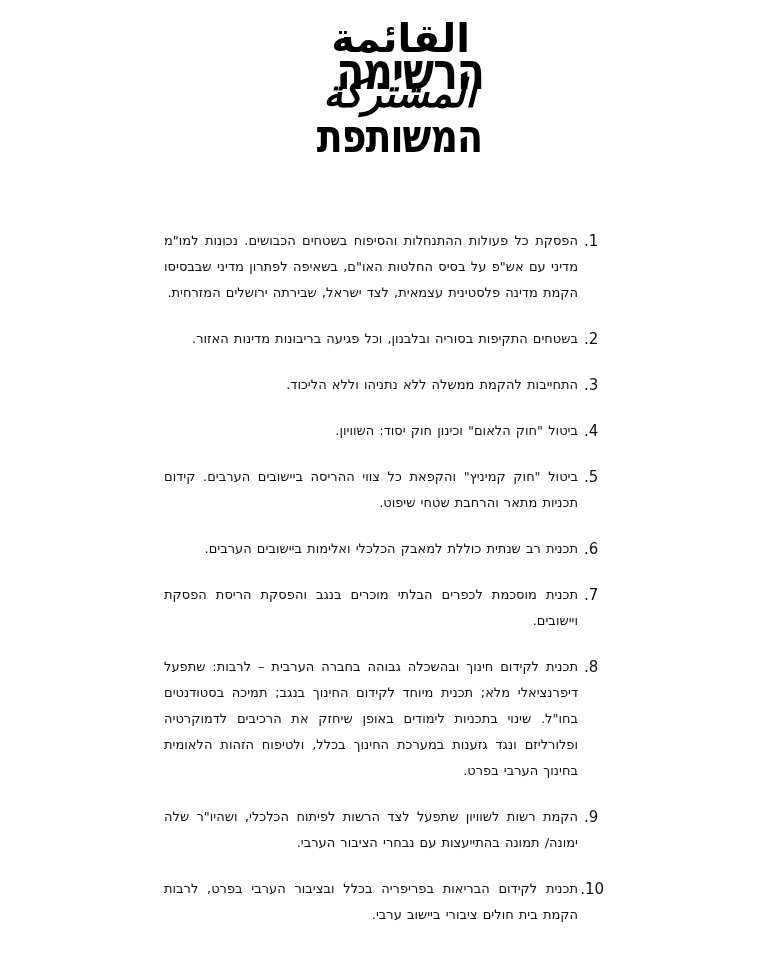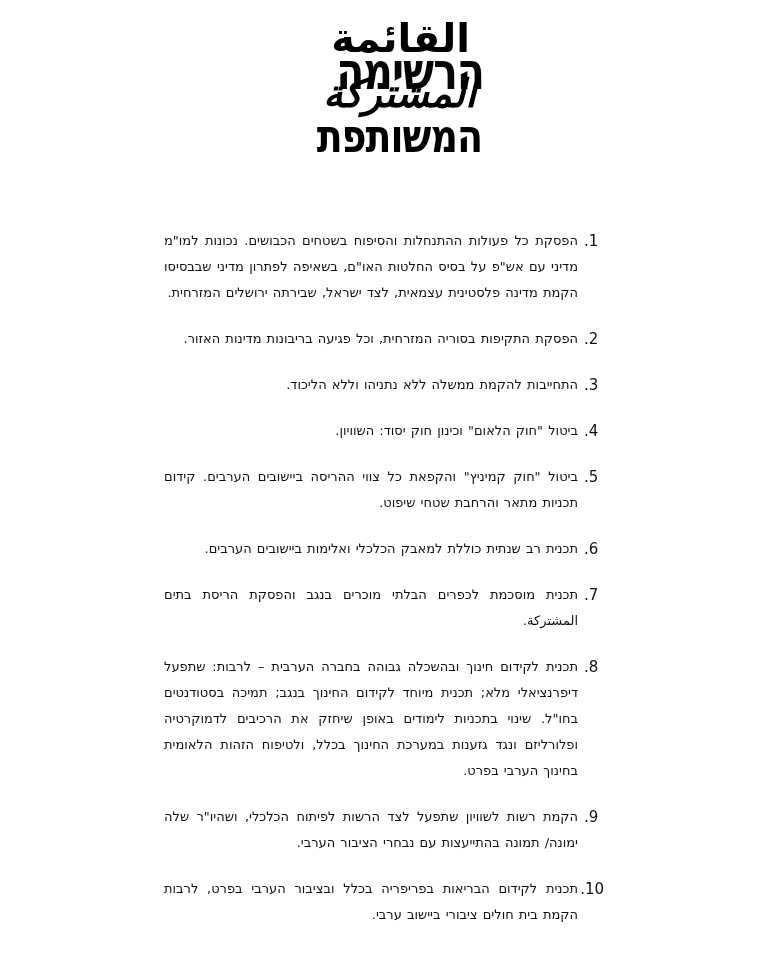--- a/index.html
+++ b/index.html
@@ -139,21 +139,21 @@
   <div class="content">
     <ol class="demands">
 
       <li class="item-1">
         <div class="num">1.</div>
         <div class="item-text">הפסקת כל פעולות ההתנחלות והסיפוח בשטחים הכבושים. נכונות למו"מ מדיני עם אש"פ על בסיס החלטות האו"ם, בשאיפה לפתרון מדיני שבבסיסו הקמת מדינה פלסטינית עצמאית, לצד ישראל, שבירתה ירושלים המזרחית.</div>
       </li>
 
       <li class="item-2">
         <div class="num">2.</div>
-        <div class="item-text">הפסקת התקיפות בסוריה המזרחית, וכל פגיעה בריבונות מדינות האזור.</div>
+        <div class="item-text">בשטחים התקיפות בסוריה ובלבנון, וכל פגיעה בריבונות מדינות האזור.</div>
       </li>
 
       <li class="item-3">
         <div class="num">3.</div>
         <div class="item-text">התחייבות להקמת ממשלה ללא נתניהו וללא הליכוד.</div>
       </li>
 
       <li class="item-4">
         <div class="num">4.</div>
         <div class="item-text">ביטול "חוק הלאום" וכינון חוק יסוד: השוויון.</div>
@@ -164,21 +164,21 @@
         <div class="item-text">ביטול "חוק קמיניץ" והקפאת כל צווי ההריסה ביישובים הערבים. קידום תכניות מתאר והרחבת שטחי שיפוט.</div>
       </li>
 
       <li class="item-6">
         <div class="num">6.</div>
         <div class="item-text">תכנית רב שנתית כוללת למאבק הכלכלי ואלימות ביישובים הערבים.</div>
       </li>
 
       <li class="item-7">
         <div class="num">7.</div>
-        <div class="item-text">תכנית מוסכמת לכפרים הבלתי מוכרים בנגב והפסקת הריסת בתים المشتركة.</div>
+        <div class="item-text">תכנית מוסכמת לכפרים הבלתי מוכרים בנגב והפסקת הריסת הפסקת ויישובים.</div>
       </li>
 
       <li class="item-8">
         <div class="num">8.</div>
         <div class="item-text">תכנית לקידום חינוך ובהשכלה גבוהה בחברה הערבית – לרבות: שתפעל דיפרנציאלי מלא; תכנית מיוחד לקידום החינוך בנגב; תמיכה בסטודנטים בחו"ל. שינוי בתכניות לימודים באופן שיחזק את הרכיבים לדמוקרטיה ופלורליזם ונגד גזענות במערכת החינוך בכלל, ולטיפוח הזהות הלאומית בחינוך הערבי בפרט.</div>
       </li>
 
       <li class="item-9">
         <div class="num">9.</div>
         <div class="item-text">הקמת רשות לשוויון שתפעל לצד הרשות לפיתוח הכלכלי, ושהיו"ר שלה ימונה/ תמונה בהתייעצות עם נבחרי הציבור הערבי.</div>

